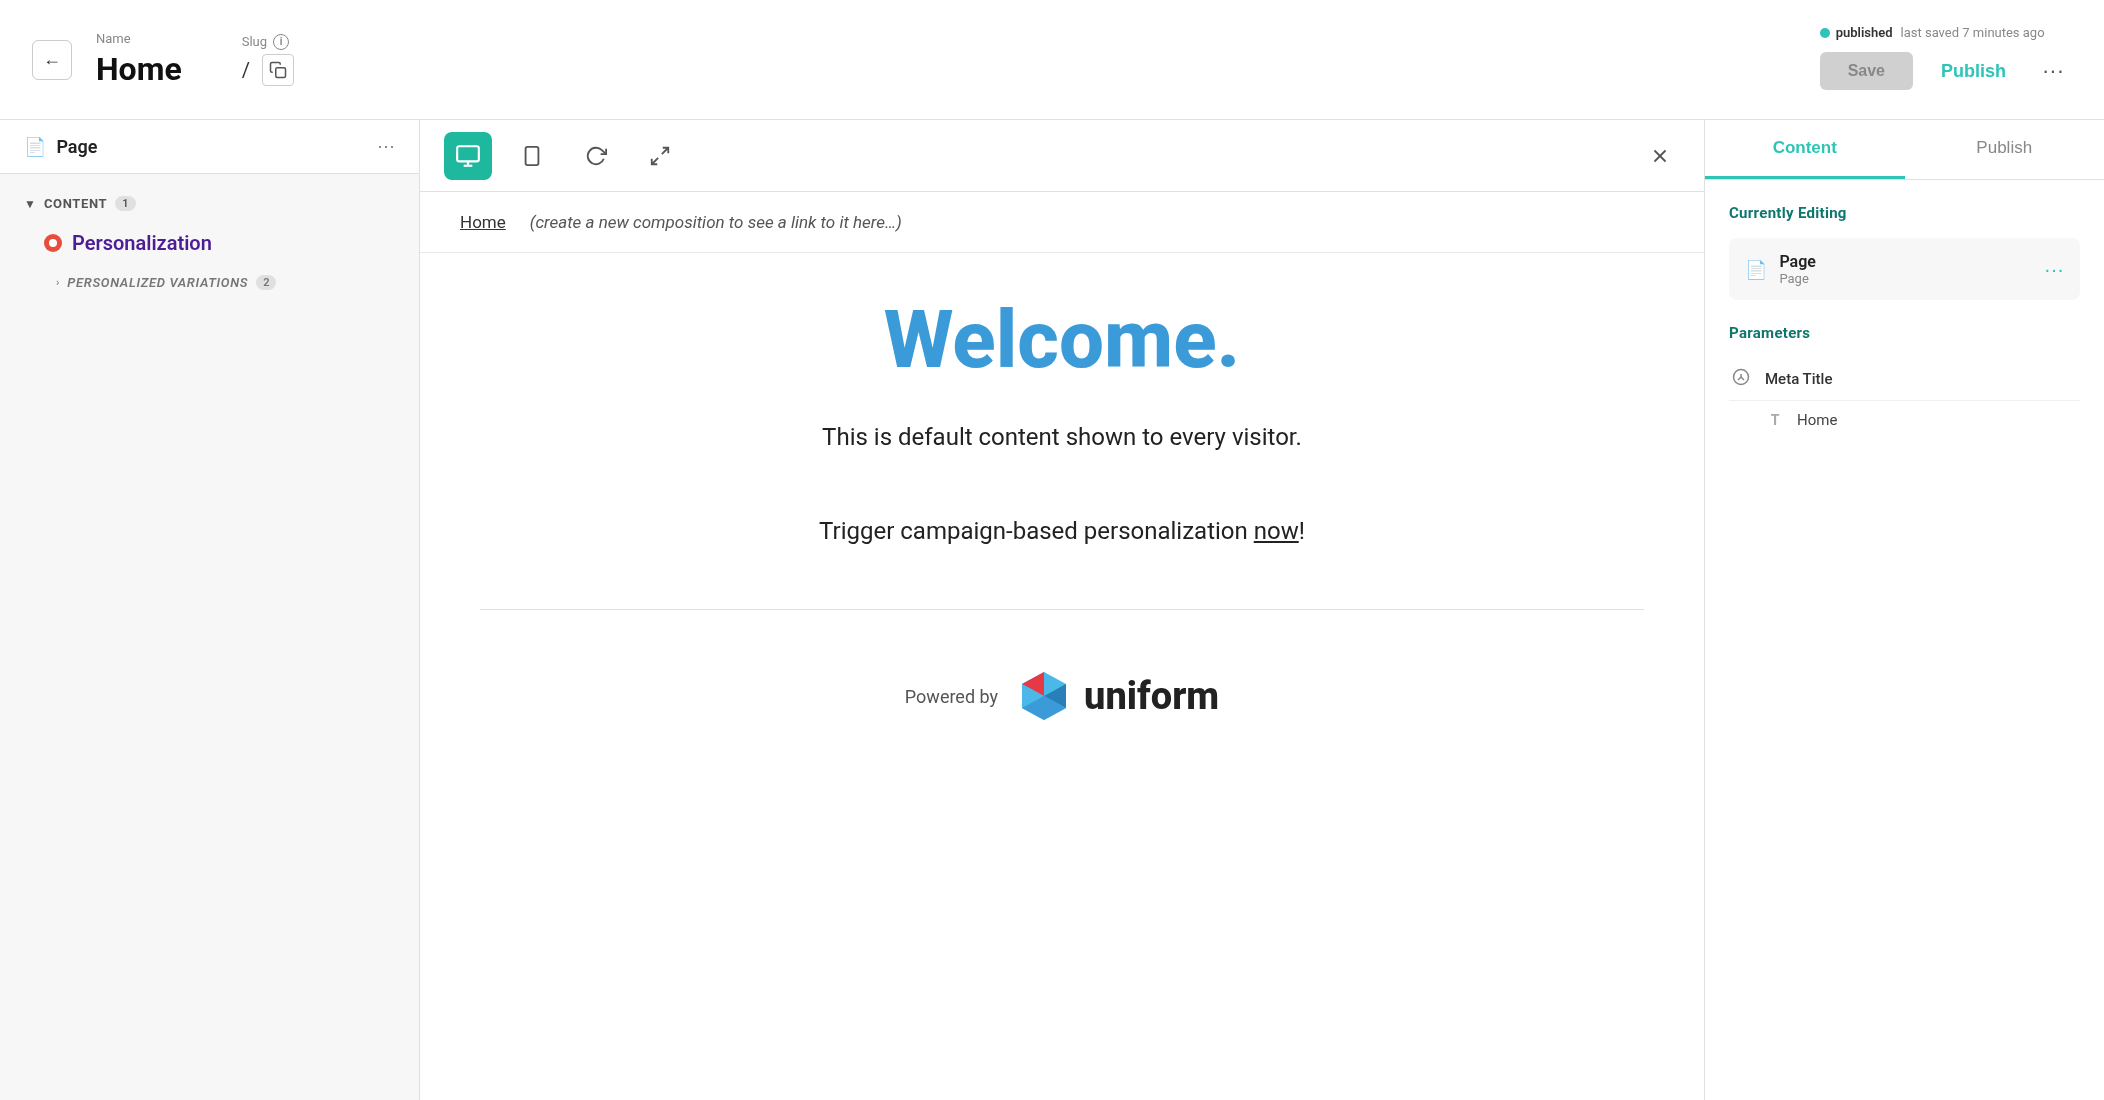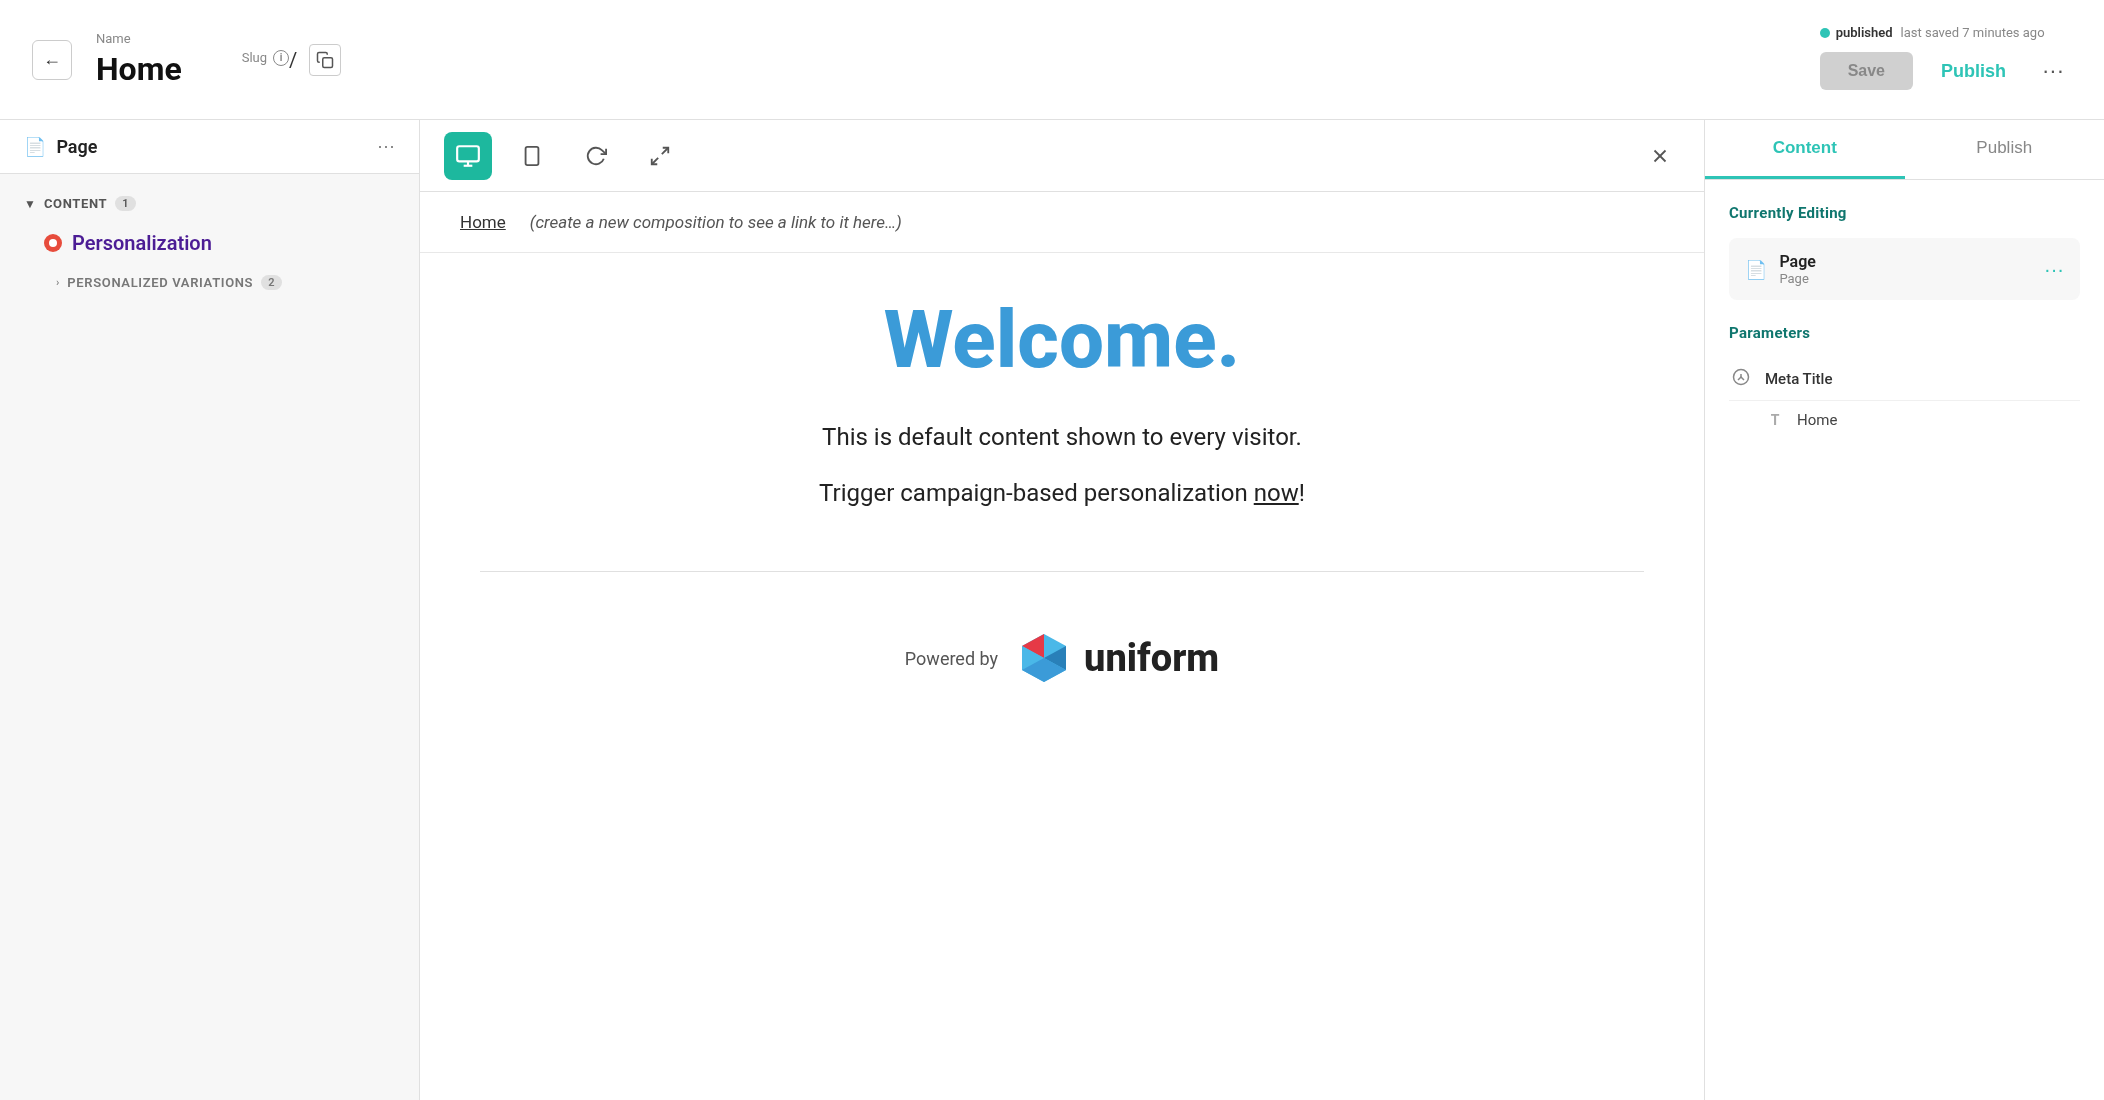--- a/index.html
+++ b/index.html
@@ -38,21 +38,21 @@
       color: #888;
       margin-bottom: 4px;
     }
     .name-value {
       font-size: 32px;
       font-weight: 700;
       color: #111;
     }
     .slug-section {
       display: flex;
-      flex-direction: row;
+      flex-direction: column;
       flex: 1;
     }
     .slug-label-row {
       display: flex;
       align-items: center;
       font-size: 13px;
       color: #888;
       margin-bottom: 4px;
     }
     .slug-info-icon {
@@ -247,20 +247,21 @@
     .tree-sub-chevron {
       font-size: 11px;
       color: #777;
     }
     .tree-sub-label {
       font-size: 13px;
       font-weight: 600;
       color: #777;
       text-transform: uppercase;
       letter-spacing: 0.05em;
+      font-style: italic;
     }
     .tree-sub-badge {
       background: #e0e0e0;
       color: #777;
       border-radius: 10px;
       font-size: 11px;
       font-weight: 600;
       padding: 1px 7px;
     }
 
@@ -354,20 +355,21 @@
       text-align: center;
       margin-bottom: 20px;
       line-height: 1.5;
     }
     .canvas-cta {
       font-size: 24px;
       color: #222;
       text-align: center;
       margin-bottom: 40px;
       line-height: 1.5;
+      margin-top: 38px;
     }
     .canvas-cta-link {
       text-decoration: underline;
     }
     .canvas-divider {
       width: 100%;
       border: none;
       border-top: 1px solid #e0e0e0;
       margin: 20px 0;
     }

